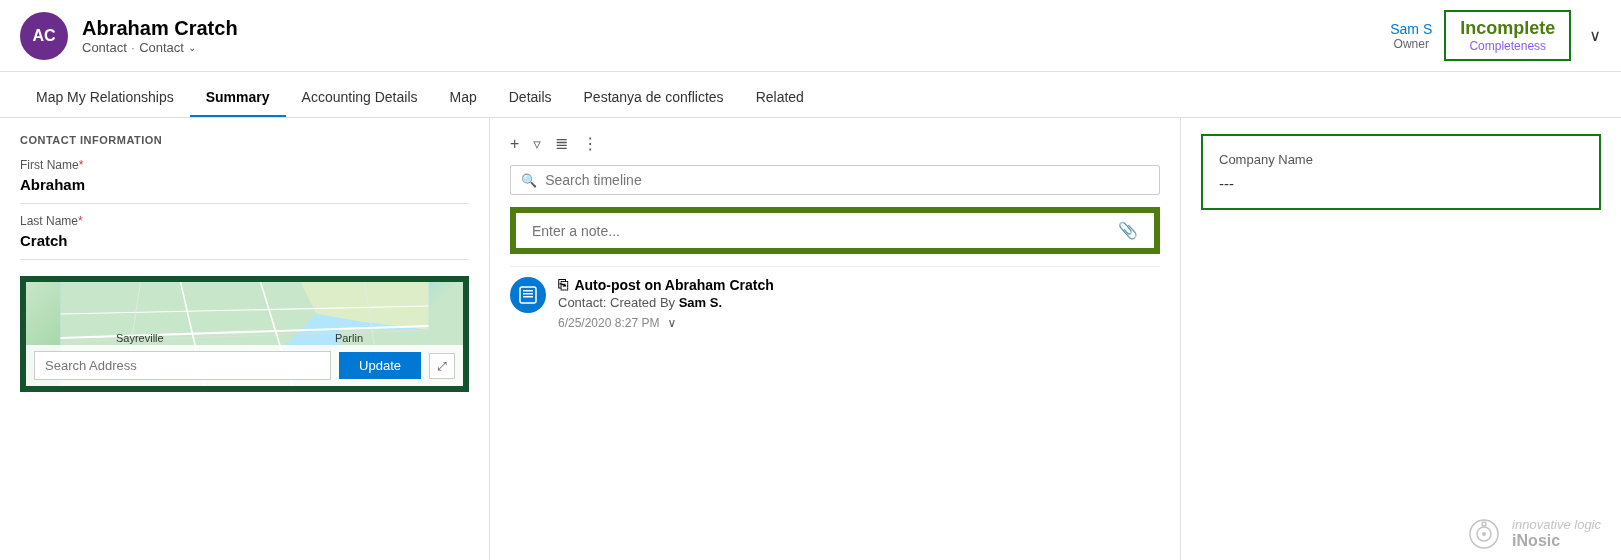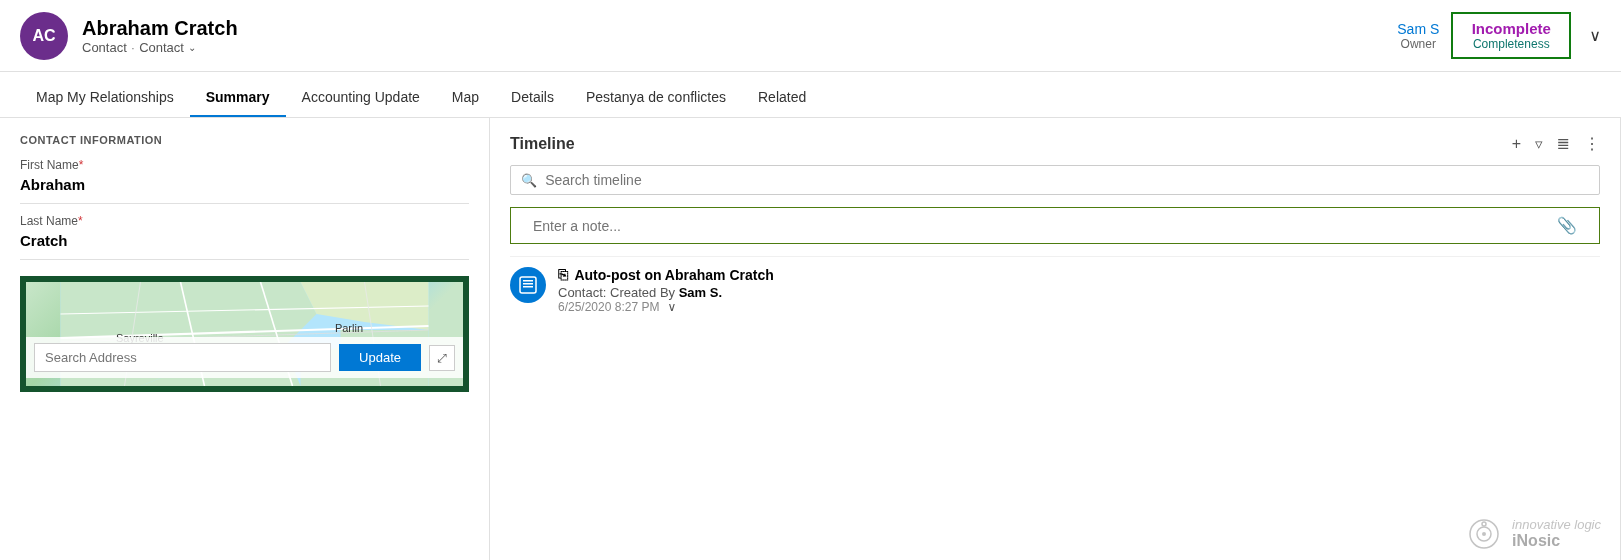--- a/index.html
+++ b/index.html
@@ -24,22 +24,22 @@
     .header-sub .chevron { font-size: 10px; color: #555; cursor: pointer; }
     .header-right { display: flex; align-items: center; gap: 12px; }
     .owner-block { text-align: right; }
     .owner-name { color: #0078d4; font-size: 14px; cursor: pointer; }
     .owner-label { font-size: 12px; color: #666; text-align: center; }
     .completeness-badge {
       border: 2px solid #107c10; padding: 6px 14px; cursor: pointer;
       display: flex; flex-direction: column; align-items: center;
       min-width: 120px;
     }
-    .completeness-title { font-weight: 700; font-size: 15px; color: #a21caf; }
-    .completeness-sub { font-size: 12px; color: #0f766e; text-align: right; }
+    .completeness-title { font-weight: 700; font-size: 18px; color: #4d7c0f; }
+    .completeness-sub { font-size: 12px; color: #8b5cf6; text-align: right; }
     .header-chevron { font-size: 16px; color: #333; cursor: pointer; margin-left: 6px; }
 
     
     .nav-tabs {
       display: flex; align-items: flex-end;
       padding: 0 20px;
       border-bottom: 1px solid #e0e0e0;
       height: 46px;
     }
     .nav-tab {
@@ -80,21 +80,21 @@
     }
     .map-placeholder {
       width: 100%; height: 100%;
       background: linear-gradient(135deg, #c8e6c9 0%, #a5d6a7 20%, #b3e0f7 40%, #81d4fa 60%, #c8e6c9 80%);
       position: relative;
     }
     .map-roads {
       position: absolute; top: 0; left: 0; width: 100%; height: 100%;
     }
     .map-overlay-bar {
-      position: absolute; bottom: 8px; left: 0; right: 0;
+      position: absolute; bottom: 0; left: 0; right: 0;
       display: flex; align-items: center; padding: 6px 8px; gap: 8px;
       background: rgba(255,255,255,0.85);
     }
     .search-address-input {
       flex: 1; padding: 6px 10px; border: 1px solid #ccc;
       font-size: 13px; color: #888; background: #fff;
     }
     .update-btn {
       background: #0078d4; color: #fff; border: none;
       padding: 6px 20px; font-size: 13px; cursor: pointer;
@@ -129,37 +129,37 @@
       border: 1px solid #ccc; padding: 6px 10px; margin-bottom: 12px;
       border-radius: 2px; gap: 8px;
     }
     .timeline-search-icon { color: #888; font-size: 13px; }
     .timeline-search-input {
       border: none; outline: none; font-size: 14px; color: #8b5cf6;
       flex: 1; background: transparent;
     }
     .note-input-row {
       display: flex; align-items: center;
-      border: 1px solid #4d7c0f; padding: 8px 22px; margin-bottom: 12px; gap: 8px;
+      border: 6px solid #4d7c0f; padding: 8px 16px; margin-bottom: 12px; gap: 8px;
     }
     .note-input { border: none; outline: none; flex: 1; font-size: 14px; color: #888; background: transparent; }
     .attachment-icon { color: #888; font-size: 16px; }
 
     
     .timeline-entry { display: flex; gap: 12px; padding: 10px 0; border-top: 1px solid #f0f0f0; }
     .entry-avatar {
       width: 36px; height: 36px; border-radius: 50%;
       background: #0078d4; display: flex; align-items: center; justify-content: center;
       color: #fff; font-size: 14px; flex-shrink: 0;
     }
     .entry-body { flex: 1; }
     .entry-title { font-size: 14px; font-weight: 700; color: #000; display: flex; align-items: center; gap: 6px; }
     .entry-subtitle { font-size: 13px; color: #555; margin-top: 2px; }
     .entry-subtitle .bold-name { font-weight: 700; color: #000; }
-    .entry-meta { font-size: 12px; color: #888; display: flex; align-items: center; gap: 8px; }
+    .entry-meta { font-size: 12px; color: #888; margin-top: 6px; display: flex; align-items: center; gap: 8px; }
     .expand-btn { cursor: pointer; color: #555; }
 
     
     .right-panel {
       width: 440px; padding: 16px 20px; overflow-y: auto; flex-shrink: 0;
     }
     .company-card {
       border: 2px solid #107c10; padding: 16px;
     }
     .company-label { font-size: 13px; color: #555; margin-bottom: 8px; }
@@ -199,21 +199,21 @@
       <span class="completeness-title">Incomplete</span>
       <span class="completeness-sub">Completeness</span>
     </div>
     <span class="header-chevron">∨</span>
   </div>
 </div>
 
 <nav class="nav-tabs">
   <div class="nav-tab">Map My Relationships</div>
   <div class="nav-tab active">Summary</div>
-  <div class="nav-tab">Accounting Update</div>
+  <div class="nav-tab">Accounting Details</div>
   <div class="nav-tab">Map</div>
   <div class="nav-tab">Details</div>
   <div class="nav-tab">Pestanya de conflictes</div>
   <div class="nav-tab">Related</div>
 </nav>
 
 <div class="main-content">
 
   <div class="left-panel">
     <div class="section-title">CONTACT INFORMATION</div>
@@ -248,33 +248,32 @@
           <line x1="0" y1="70" x2="460" y2="55" stroke="#fff" stroke-width="2.5"></line>
           <line x1="0" y1="75" x2="460" y2="60" stroke="#e0e0e0" stroke-width="1"></line>
           <line x1="150" y1="0" x2="180" y2="130" stroke="#fff" stroke-width="2"></line>
           <line x1="250" y1="0" x2="290" y2="130" stroke="#fff" stroke-width="2"></line>
           <line x1="0" y1="40" x2="460" y2="30" stroke="#fff" stroke-width="1.5"></line>
           <line x1="100" y1="0" x2="80" y2="130" stroke="#e8e8e8" stroke-width="1"></line>
           <line x1="380" y1="0" x2="400" y2="130" stroke="#e8e8e8" stroke-width="1"></line>
           <line x1="0" y1="100" x2="460" y2="95" stroke="#e0e0e0" stroke-width="1"></line>
         </svg>
         <div class="map-label" style="bottom:42px; left:90px;">Sayreville</div>
-        <div class="map-label" style="bottom:52px; right:100px;">Parlin</div>
+        <div class="map-label" style="bottom:42px; right:100px;">Parlin</div>
       </div>
       <div class="map-overlay-bar">
         <input class="search-address-input" type="text" placeholder="Search Address" style="">
         <button class="update-btn">Update</button>
         <div class="expand-icon">⤢</div>
       </div>
     </div>
   </div>
 
   <div class="middle-panel">
     <div class="timeline-header">
-      <span class="timeline-title">Timeline</span>
       <div class="timeline-actions">
         <button class="timeline-action-btn">+</button>
         <button class="timeline-action-btn" style="font-size:15px;">▿</button>
         <button class="timeline-action-btn">≣</button>
         <button class="timeline-action-btn">⋮</button>
       </div>
     </div>
 
     <div class="timeline-search">
       <span class="timeline-search-icon">🔍</span>
@@ -304,20 +303,26 @@
           <span>Contact: Created By </span><span class="bold-name">Sam S.</span>
         </div>
         <div class="entry-meta">
           <span>6/25/2020 8:27 PM</span>
           <span class="expand-btn">∨</span>
         </div>
       </div>
     </div>
   </div>
 
+  <div class="right-panel">
+    <div class="company-card">
+      <div class="company-label">Company Name</div>
+      <div class="company-value">---</div>
+    </div>
+  </div>
 
 </div>
 
 <div class="watermark">
   <svg class="watermark-logo" viewBox="0 0 32 32" xmlns="http://www.w3.org/2000/svg">
     <circle cx="16" cy="16" r="14" fill="none" stroke="#aaa" stroke-width="1.5"></circle>
     <circle cx="16" cy="16" r="7" fill="none" stroke="#aaa" stroke-width="1.5"></circle>
     <circle cx="16" cy="16" r="2" fill="#aaa"></circle>
     <circle cx="16" cy="6" r="2" fill="none" stroke="#aaa" stroke-width="1.5"></circle>
   </svg>

